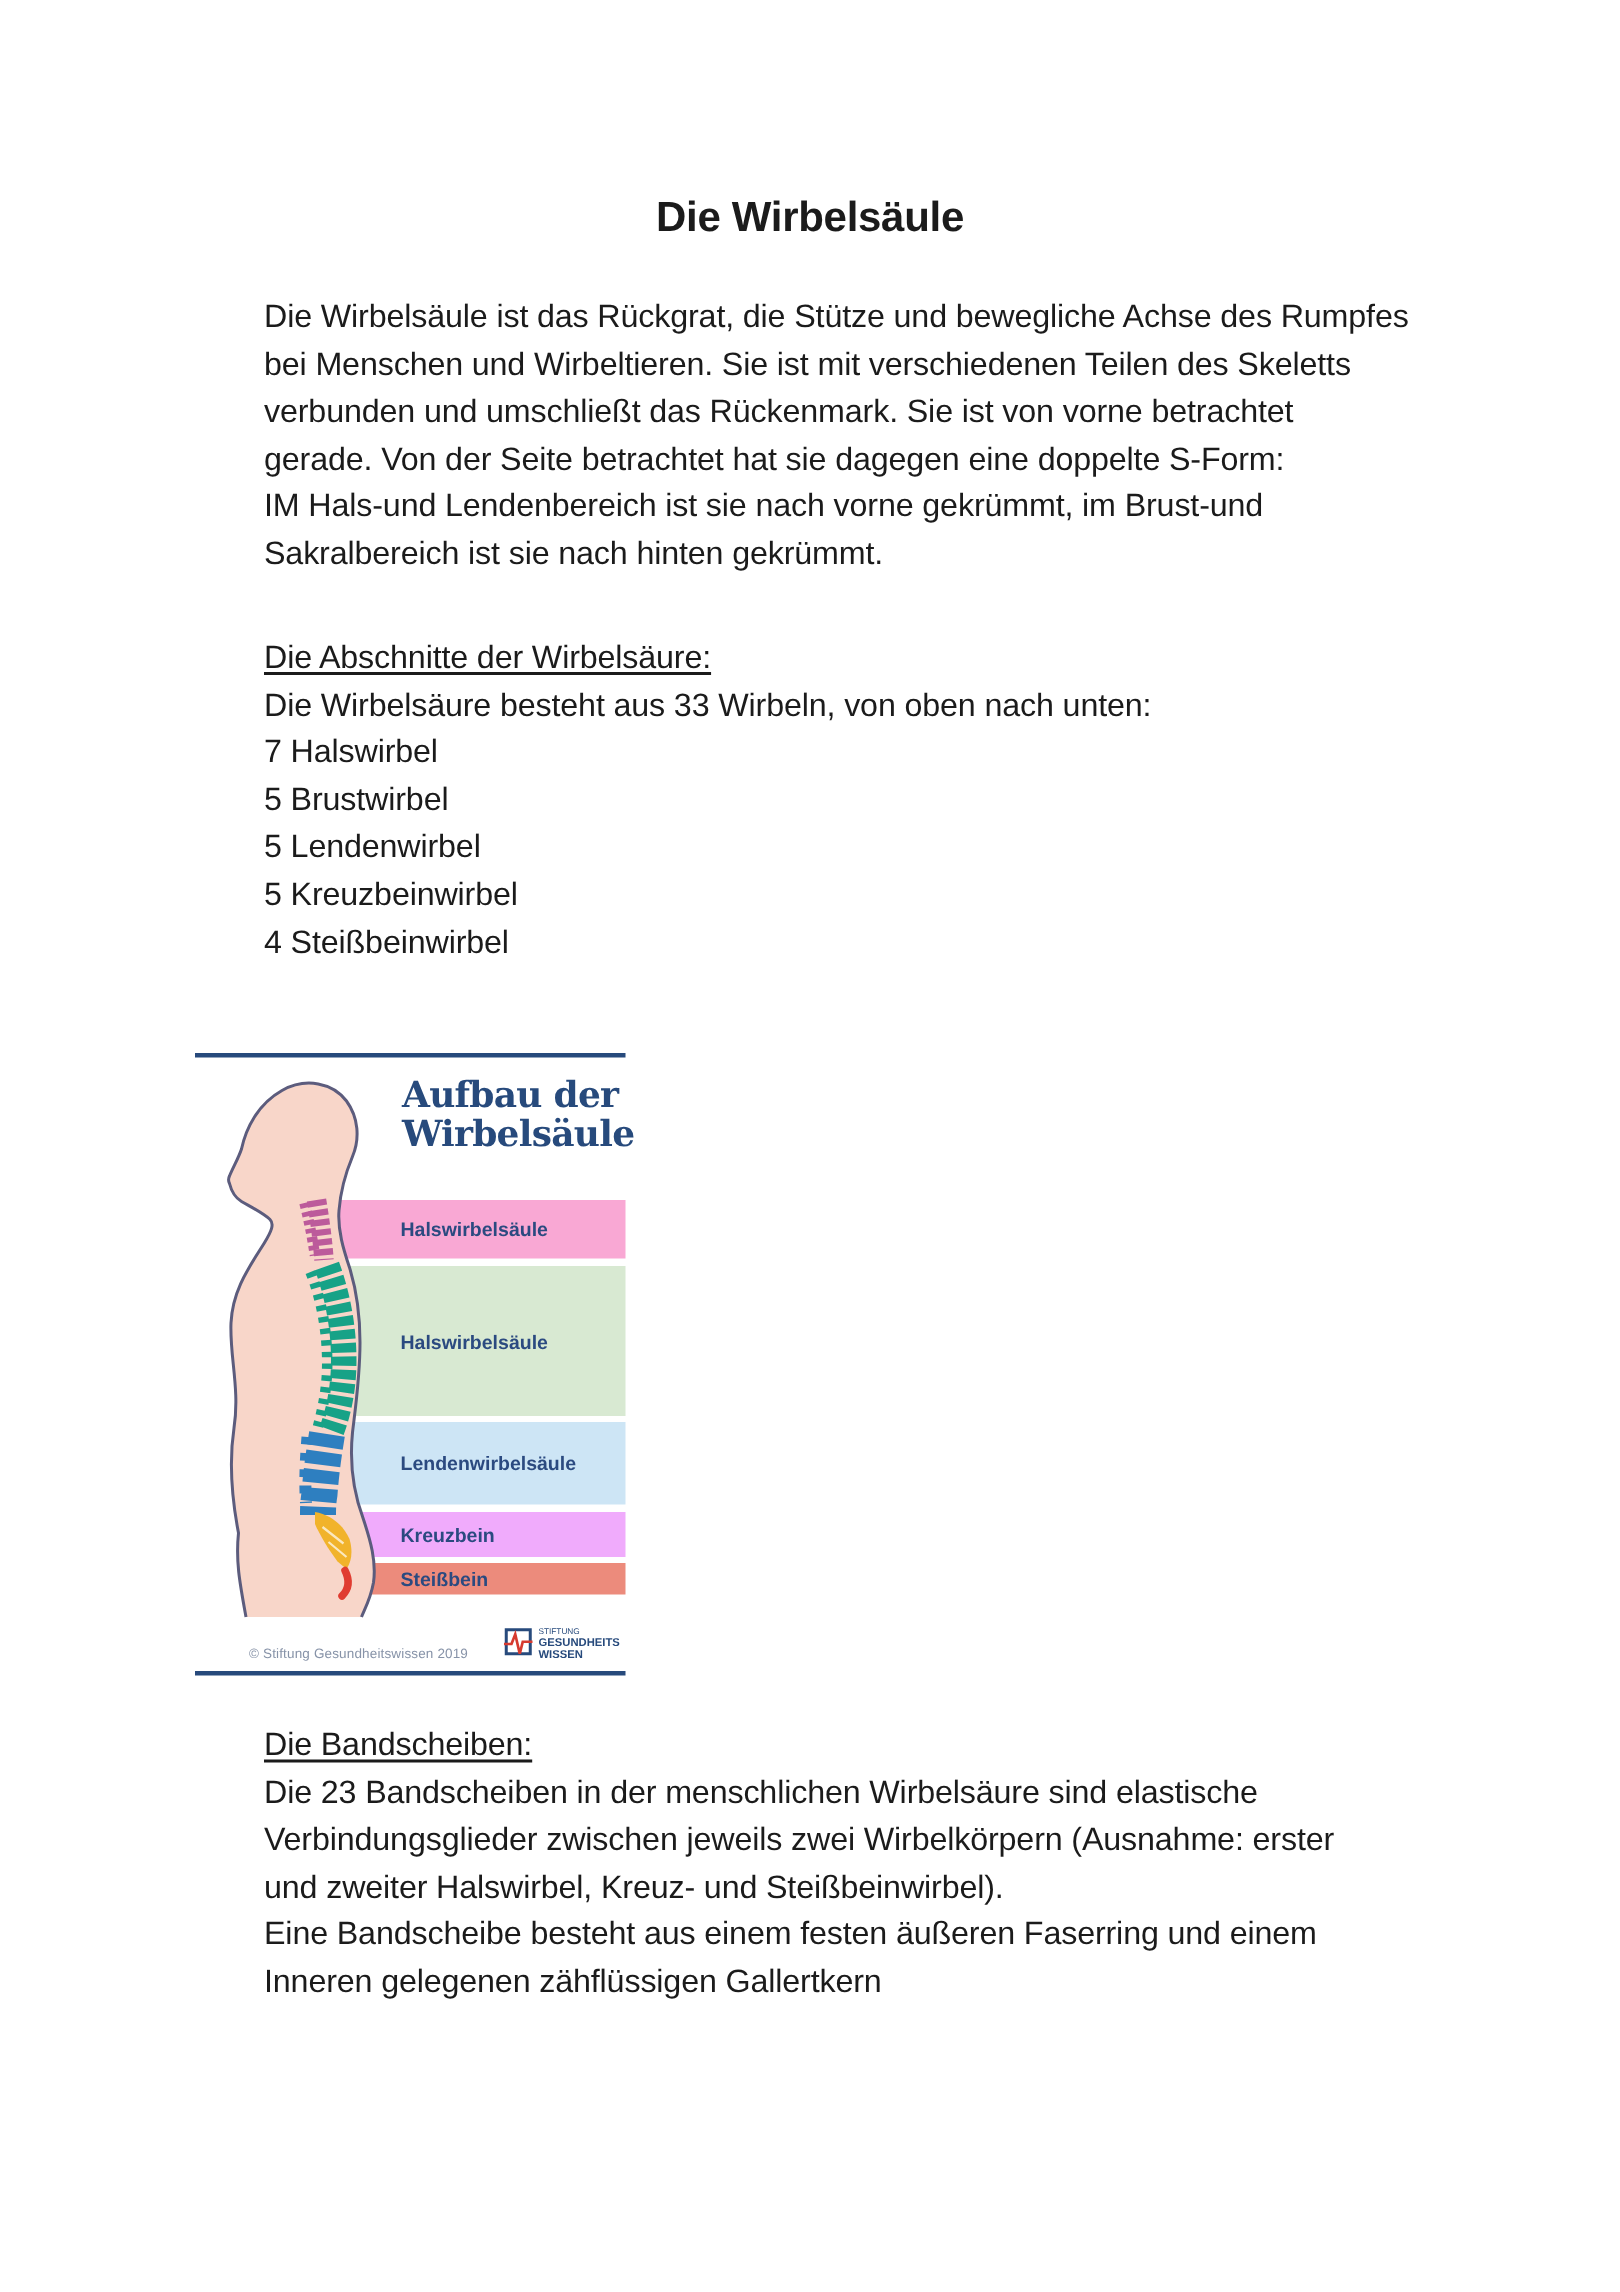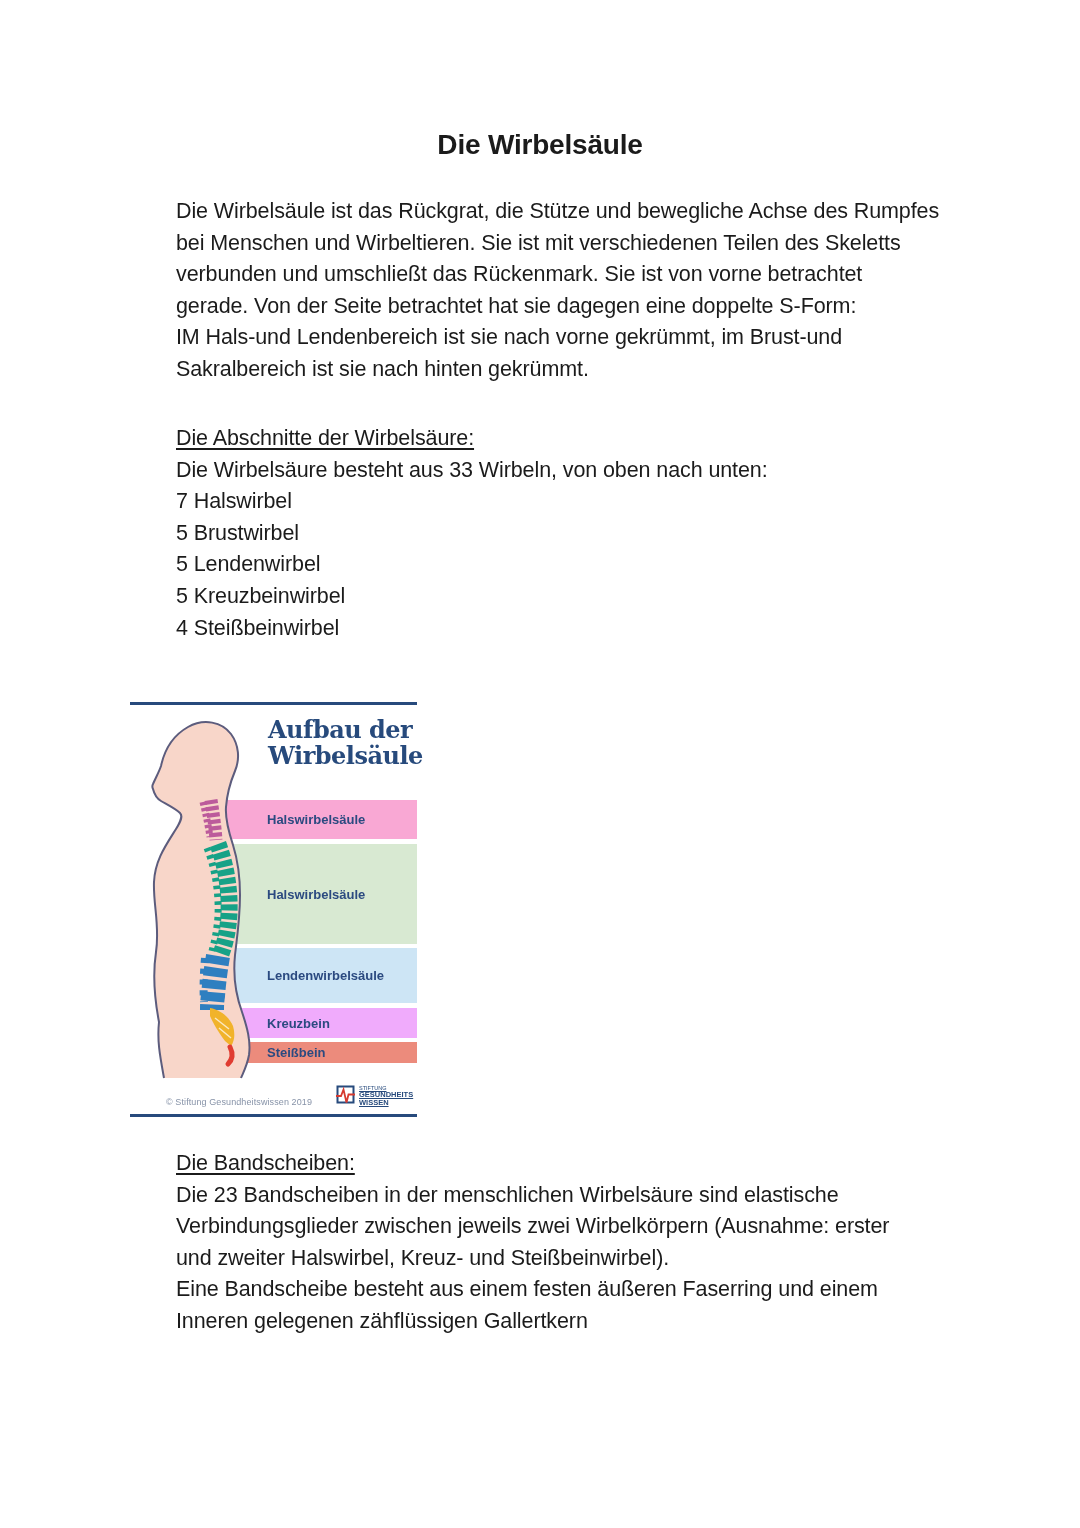--- a/index.html
+++ b/index.html
@@ -60,21 +60,21 @@
   .band-steiss{top:340px;height:21px;}
   .ig-svg{position:absolute;left:0;top:0;pointer-events:none;}
   .ig-copyright{
     position:absolute;left:8px;top:395px;
     font-size:9px;letter-spacing:0.1px;white-space:nowrap;padding-left:28px;
   }
   .ig-logo{
     position:absolute;left:206px;top:383px;
     display:flex;align-items:flex-start;
   }
-  .ig-logo-text{margin-left:3px;font-weight:bold;white-space:nowrap;text-decoration:underline;}
+  .ig-logo-text{margin-left:3px;font-weight:bold;white-space:nowrap;}
   .ig-logo-text .l1{font-size:5.5px;line-height:6px;font-weight:normal;}
   .ig-logo-text .l2{font-size:7.5px;line-height:8px;}
   .ig-logo-text .l3{font-size:7.5px;line-height:8px;}
 </style>
 </head>
 <body>
 
 <div class="page">
 
   <h1 class="doc-title">Die Wirbelsäule</h1>

